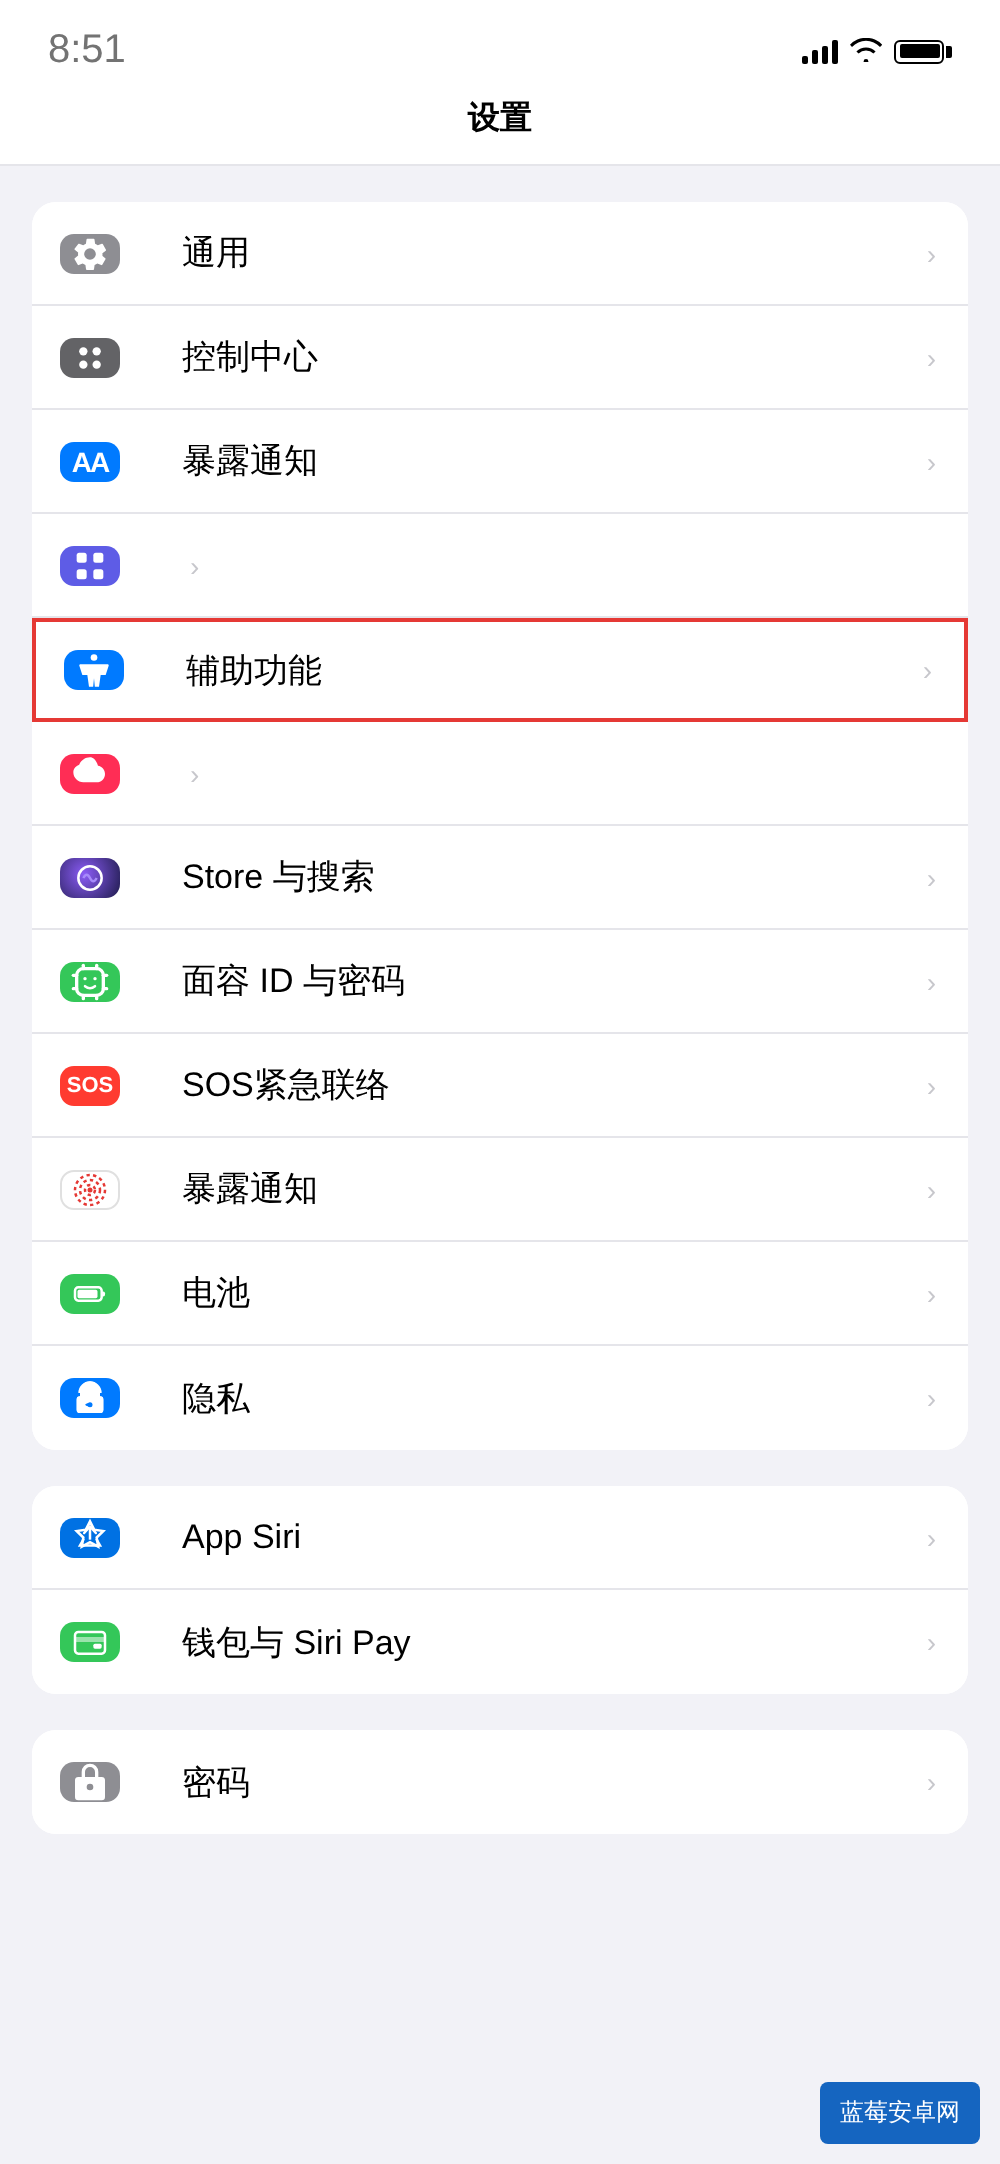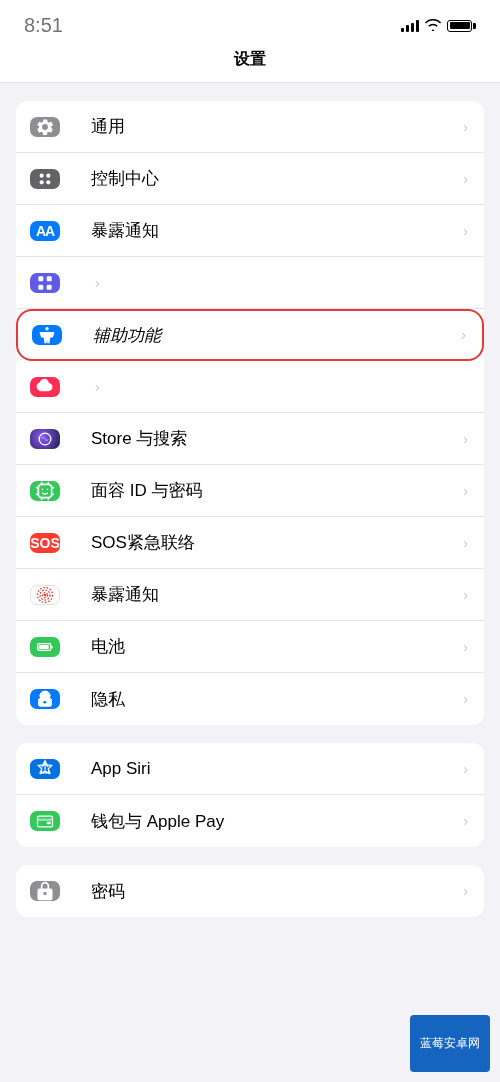--- a/index.html
+++ b/index.html
@@ -103,23 +103,22 @@
       cursor: pointer;
       background: #fff;
       position: relative;
       gap: 17px;
     }
     .settings-item:last-child {
       border-bottom: none;
     }
     .settings-item.highlighted {
       border: 2.5px solid #e53935;
-      border-radius: 16px;
+      border-radius: 0;
       z-index: 10;
-      font-style: italic;
     }
 
     .item-icon {
       width: 30px;
       height: 20px;
       border-radius: 7px;
       margin: 0 14px;
       display: flex;
       align-items: center;
       justify-content: center;
@@ -153,21 +152,21 @@
     .icon-gray-password { background: #8e8e93; }
 
     
     .watermark {
       position: fixed;
       bottom: 10px;
       right: 10px;
       background: #1565c0;
       color: #fff;
       font-size: 12px;
-      padding: 20px 10px;
+      padding: 7px 10px;
       border-radius: 4px;
       font-weight: 500;
       z-index: 999;
     }
 
     
     .icon-svg {
       width: 20px;
       height: 20px;
     }
@@ -302,21 +301,21 @@
         <circle cx="15" cy="10" r="1" fill="white" stroke="none"></circle>
         <path d="M9 14.5 Q12 17 15 14.5" stroke-width="1.5"></path>
       </svg>
     </div>
     <span class="item-label">面容 ID 与密码</span>
     <span class="item-chevron">›</span>
   </div>
 
   <div class="settings-item">
     <div class="item-icon icon-red-sos">
-      <span style="font-weight:800;font-size:14px;color:white;letter-spacing:0px">SOS</span>
+      <span style="font-weight:800;font-size:11px;color:white;letter-spacing:0px">SOS</span>
     </div>
     <span class="item-label">SOS紧急联络</span>
     <span class="item-chevron">›</span>
   </div>
 
   <div class="settings-item">
     <div class="item-icon" style="background:#fff;border:1.5px solid #e0e0e0;border-radius:7px;">
       <svg class="icon-svg" viewBox="0 0 24 24">
         <circle cx="12" cy="12" r="3" fill="none" stroke="#e53935" stroke-width="1.5" stroke-dasharray="2 2"></circle>
         <circle cx="12" cy="12" r="6" fill="none" stroke="#e53935" stroke-width="1.5" stroke-dasharray="2 2"></circle>
@@ -373,21 +372,21 @@
   </div>
 
   <div class="settings-item">
     <div class="item-icon" style="background:#34c759;border-radius:7px;">
       <svg class="icon-svg" viewBox="0 0 24 24" fill="white">
         <rect x="3" y="6" width="18" height="13" rx="2" fill="none" stroke="white" stroke-width="1.5"></rect>
         <rect x="3" y="9" width="18" height="3" fill="white" opacity="0.5"></rect>
         <rect x="14" y="13" width="5" height="3" rx="1" fill="white"></rect>
       </svg>
     </div>
-    <span class="item-label">钱包与 Apple Pay</span>
+    <span class="item-label">钱包与 Siri Pay</span>
     <span class="item-chevron">›</span>
   </div>
 </div>
 
 <div class="section-gap"></div>
 
 <div class="settings-section">
   <div class="settings-item" style="border-bottom:none;">
     <div class="item-icon icon-gray-password">
       <svg class="icon-svg" viewBox="0 0 24 24" fill="white">

